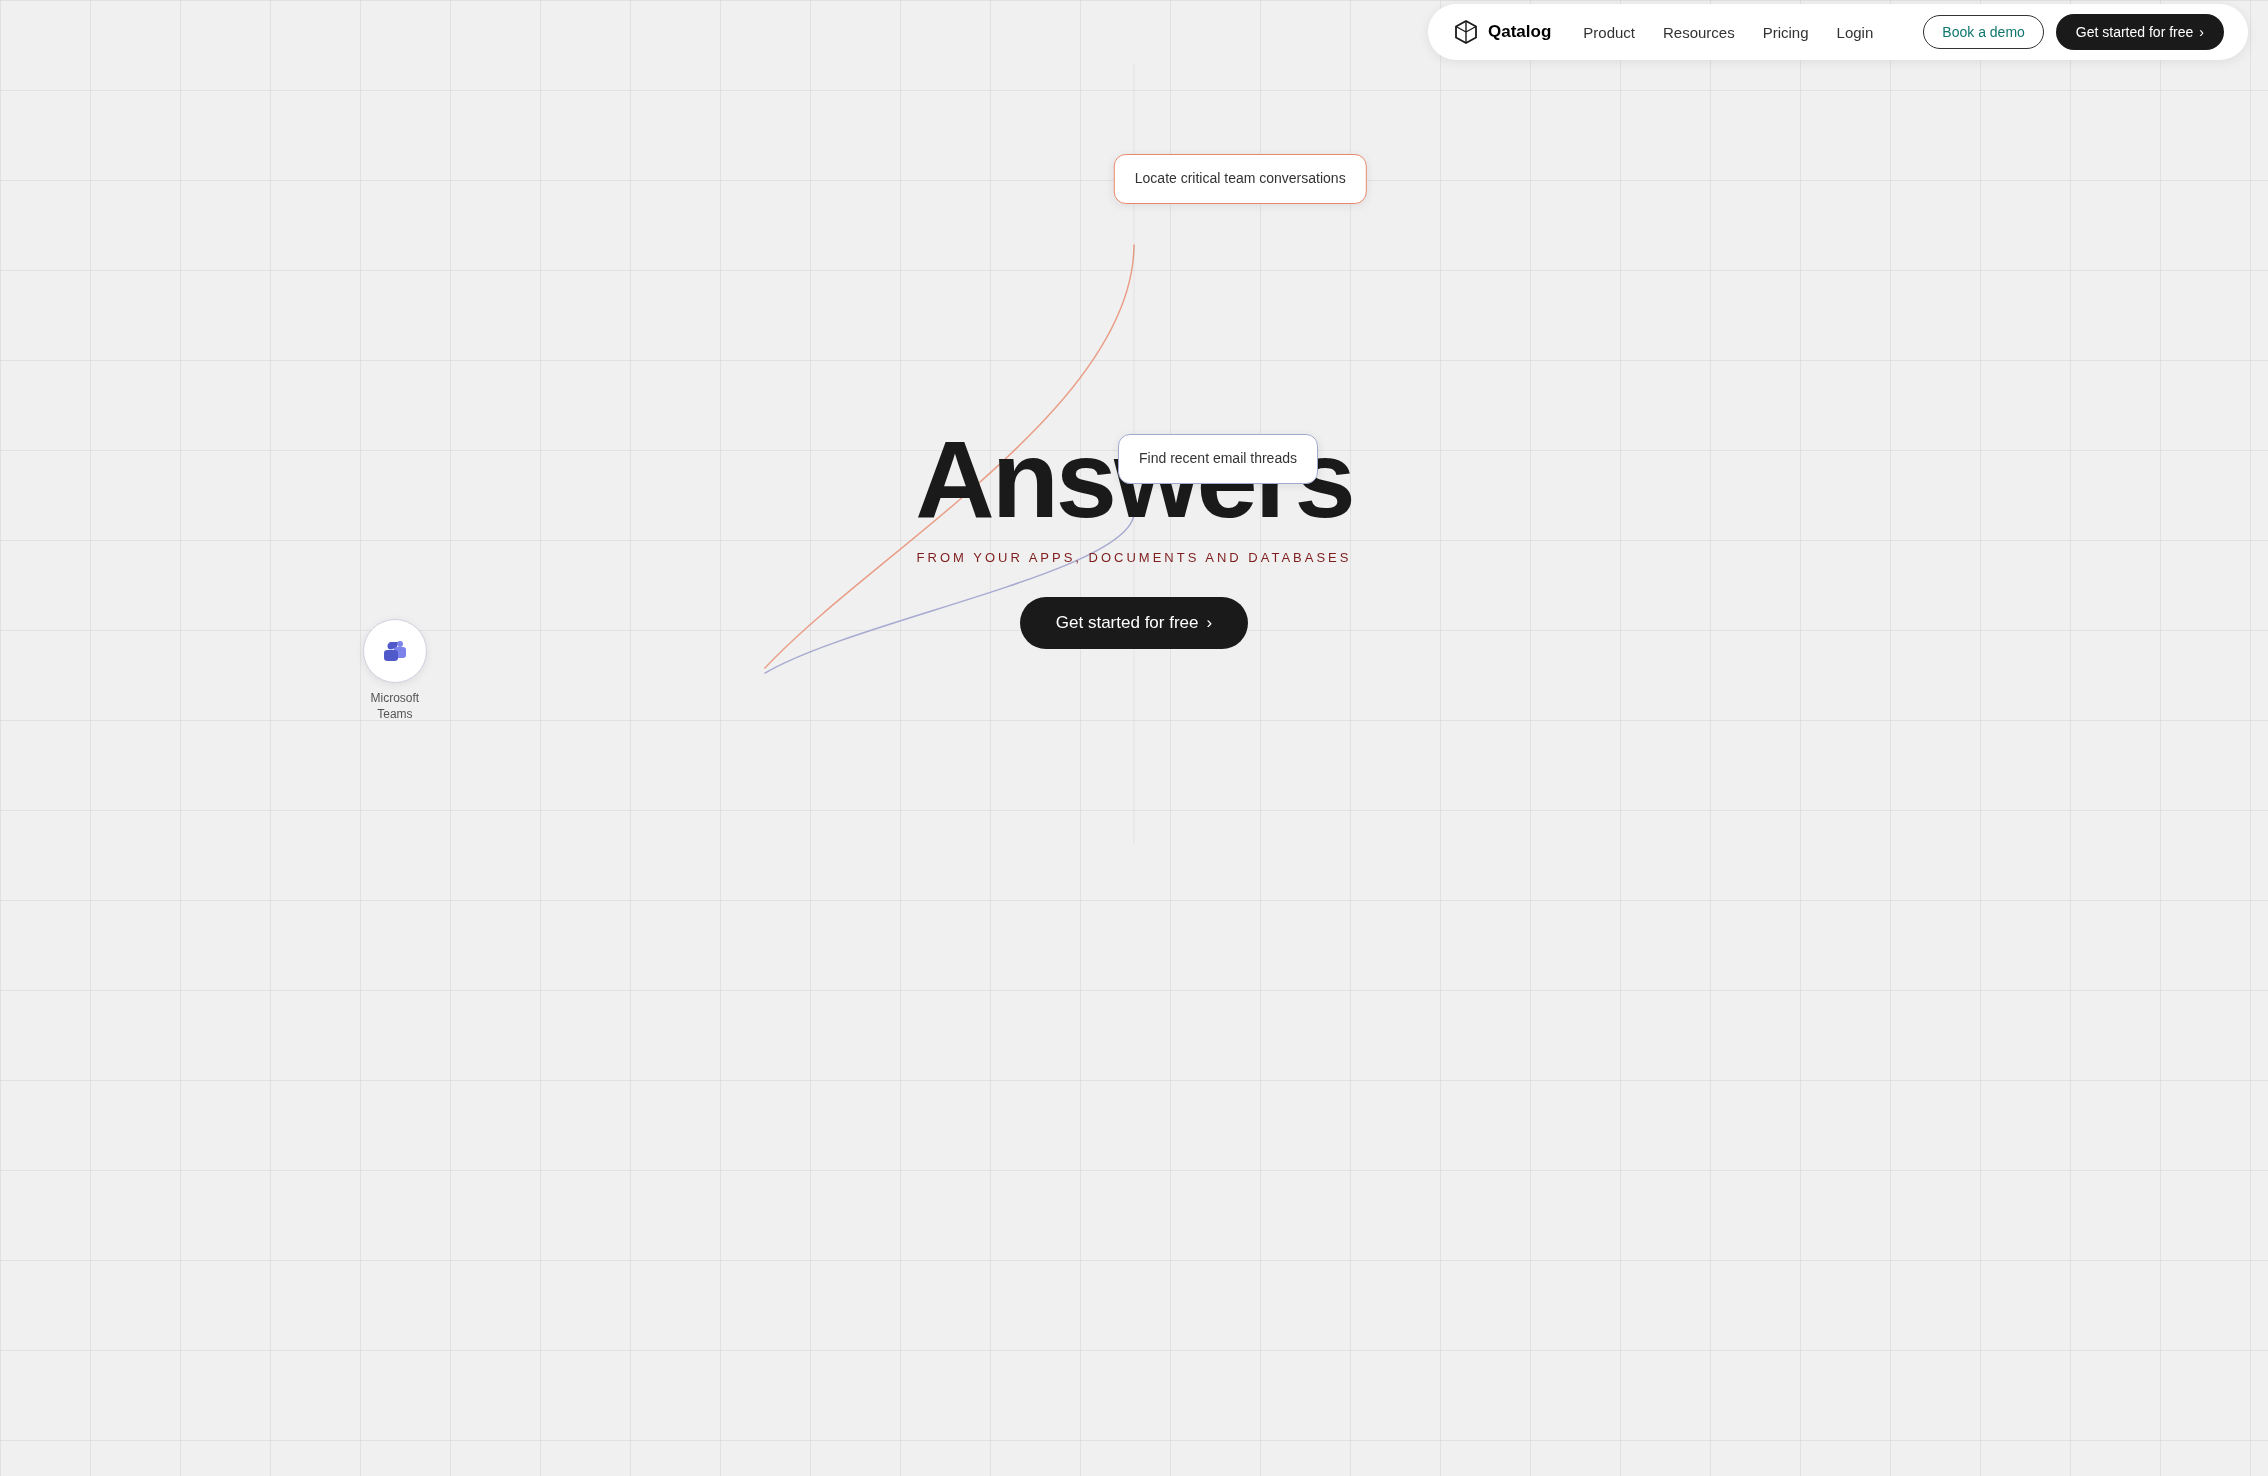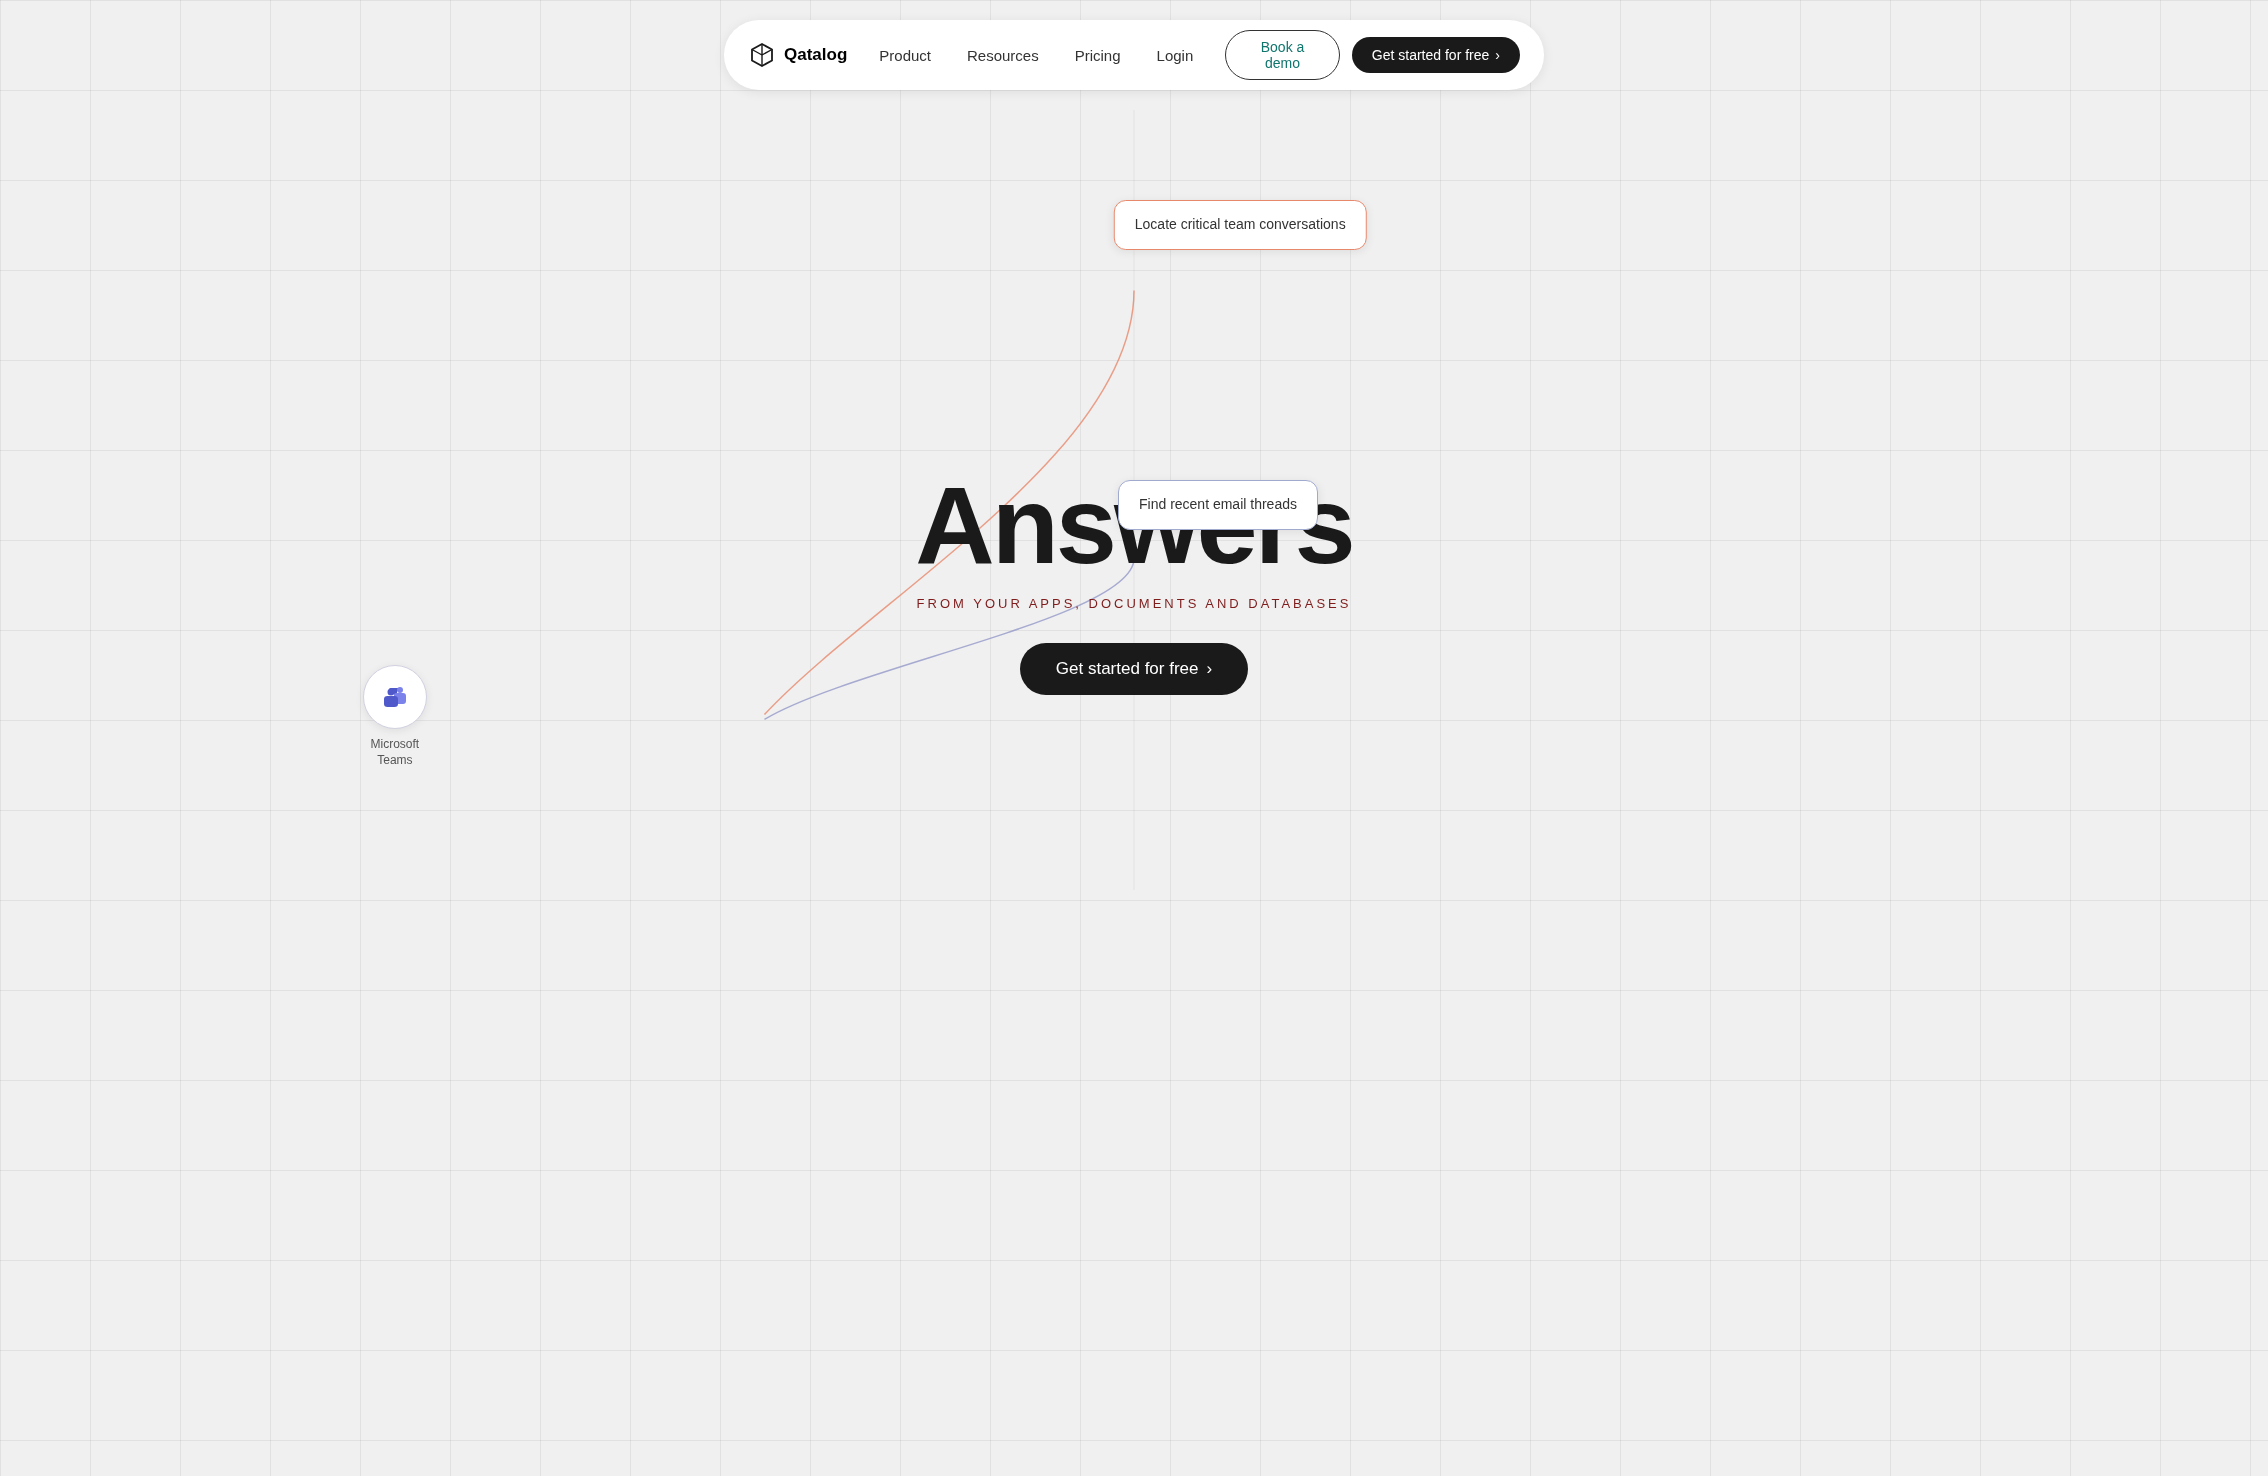--- a/index.html
+++ b/index.html
@@ -27,22 +27,22 @@
         linear-gradient(to right, rgba(0,0,0,0.06) 1px, transparent 1px),
         linear-gradient(to bottom, rgba(0,0,0,0.06) 1px, transparent 1px);
       background-size: 90px 90px;
     }
 
     
     .navbar-wrapper {
       position: relative;
       z-index: 10;
       display: flex;
-      justify-content: center;
-      padding: 20px 20px;
+      justify-content: flex-end;
+      padding: 4px 20px;
     }
 
     .navbar {
       background: #ffffff;
       border-radius: 50px;
       padding: 10px 24px;
       display: flex;
       align-items: center;
       gap: 32px;
       box-shadow: 0 2px 12px rgba(0,0,0,0.08);
@@ -62,21 +62,21 @@
     }
 
     .logo-icon {
       width: 28px;
       height: 28px;
     }
 
     .nav-links {
       display: flex;
       align-items: center;
-      gap: 36px;
+      gap: 28px;
       flex: 1;
     }
 
     .nav-link {
       color: #333;
       text-decoration: none;
       font-size: 15px;
       font-weight: 400;
     }
 

